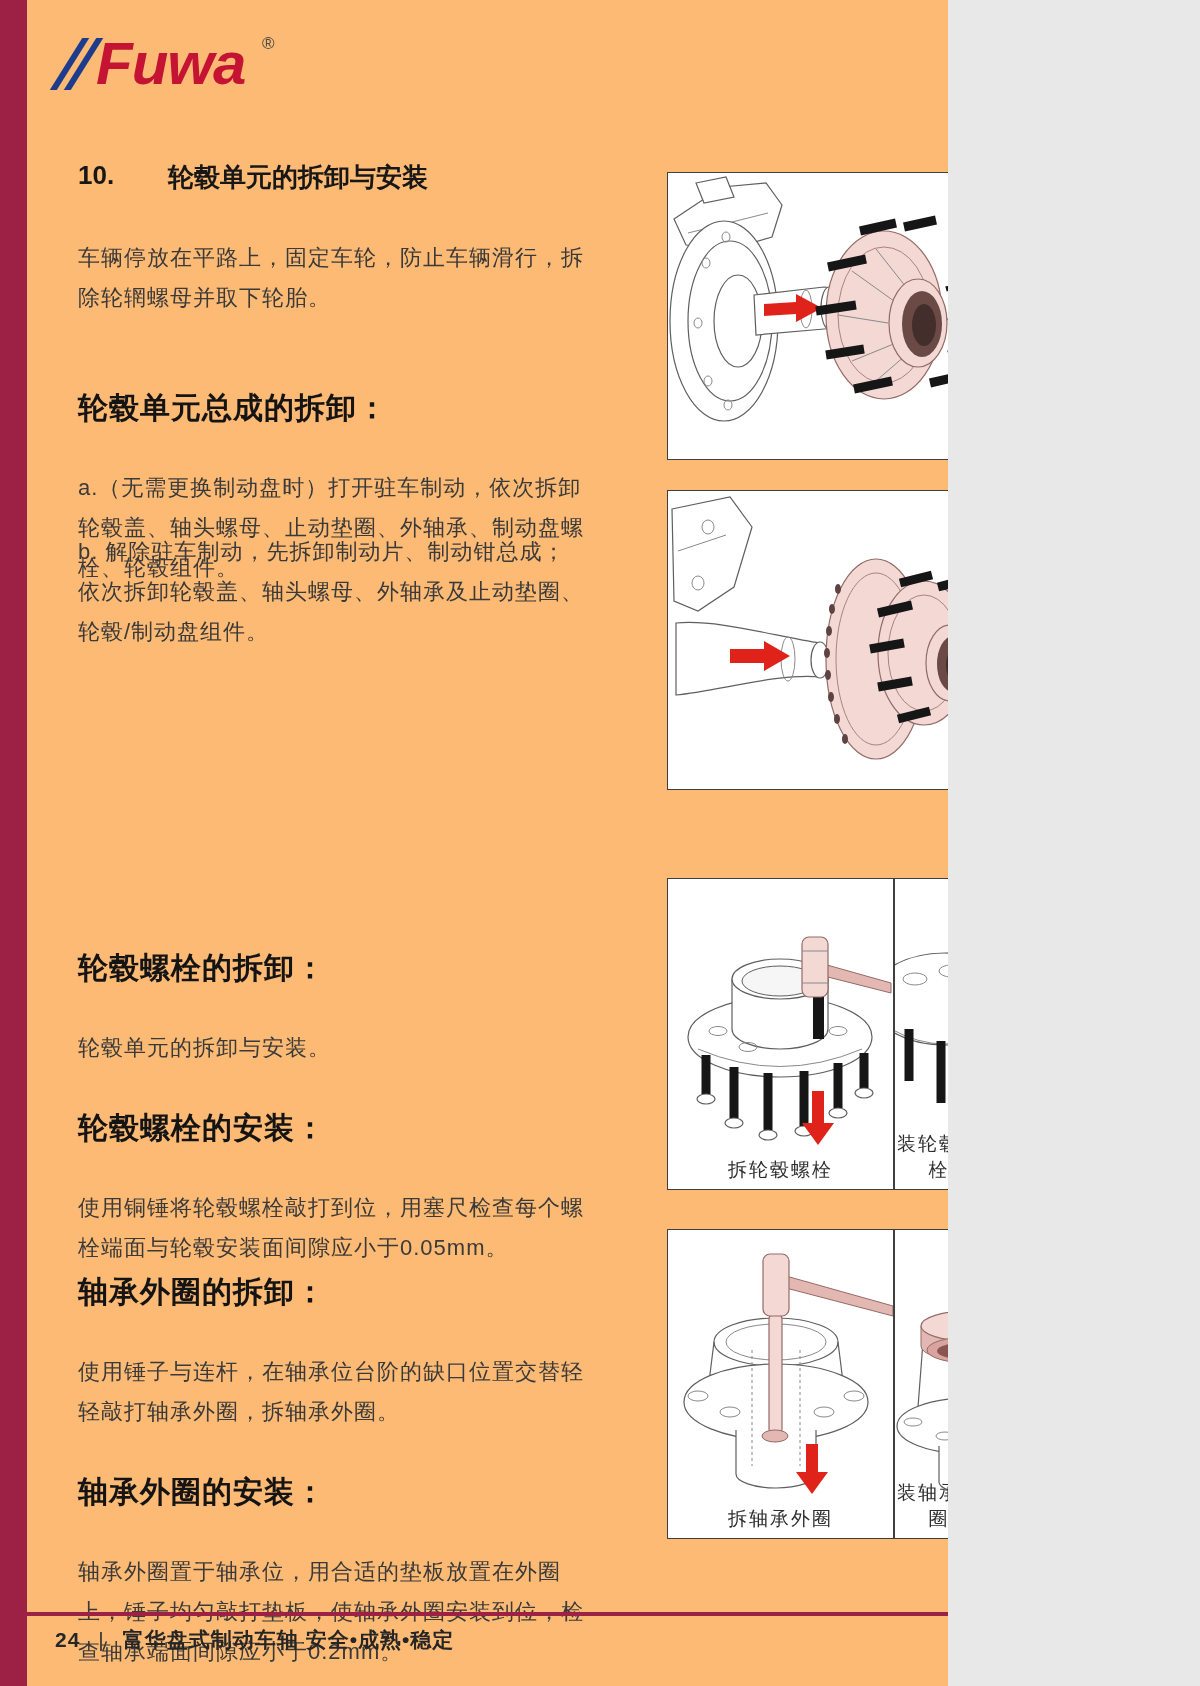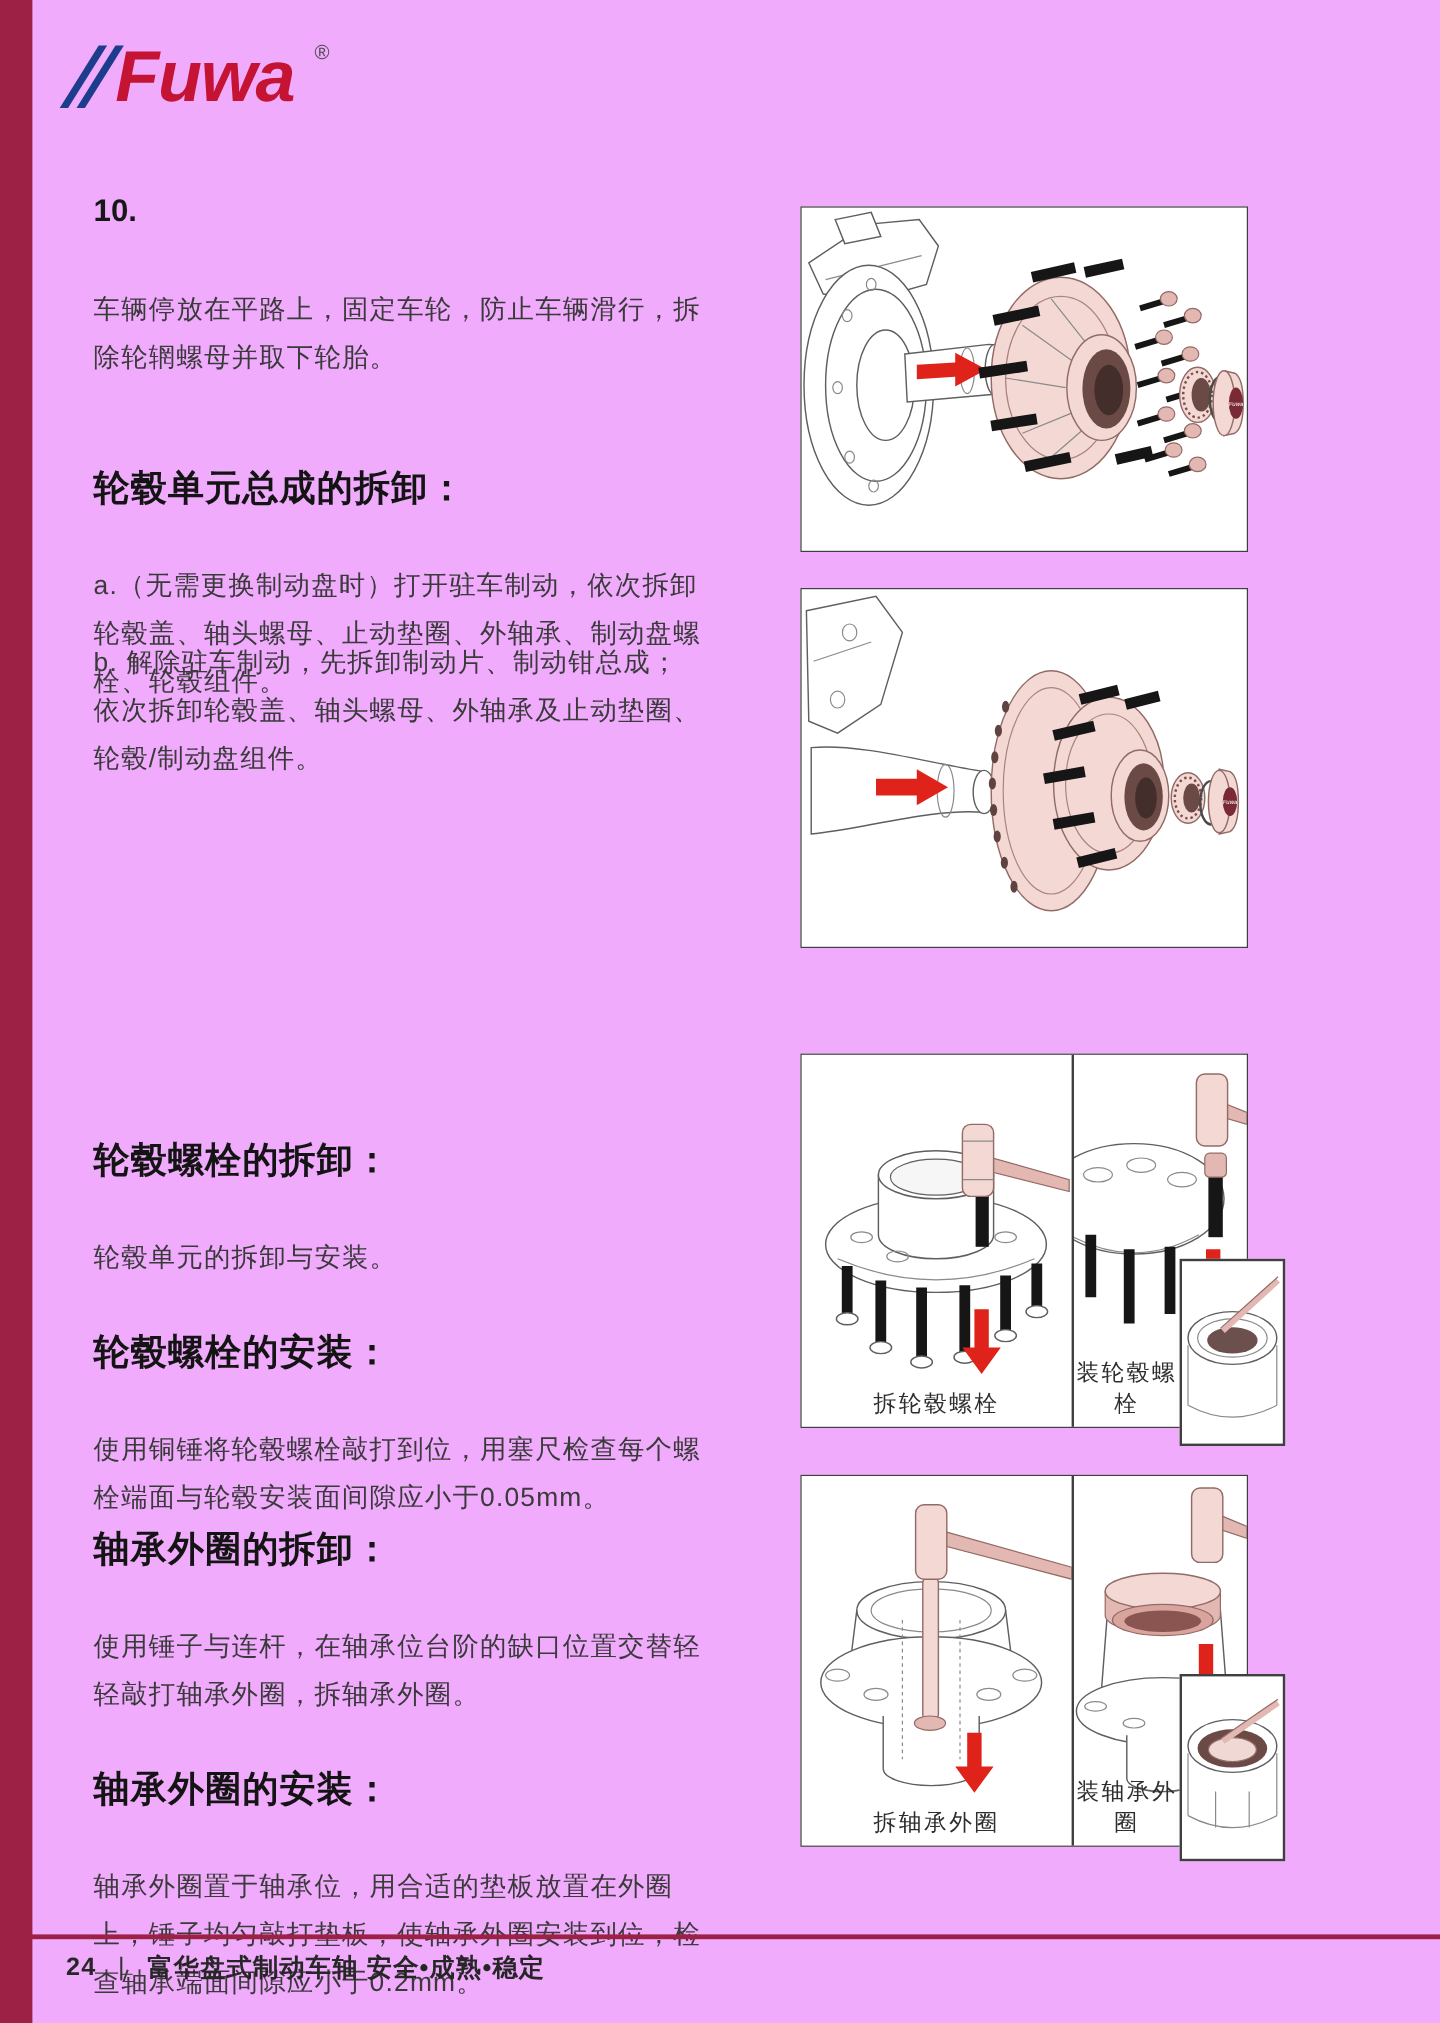--- a/index.html
+++ b/index.html
@@ -1,16 +1,16 @@
 <!DOCTYPE html>
 <html><head>
 <meta charset="utf-8">
 <style>
   html,body{margin:0;padding:0;background:#e8e8e8;}
-  .page{position:relative;width:1200px;height:1686px;background:#f0abfc;overflow:hidden;
+  .page{position:relative;width:948px;height:1686px;background:#fdba74;overflow:hidden;
         font-family:"Liberation Sans",sans-serif;color:#3a3a3a;}
   .sidebar{position:absolute;left:0;top:0;width:27px;height:1686px;background:#9d2144;}
   
   .logo{position:absolute;left:64px;top:26px;height:78px;}
   .logo .slash{position:absolute;background:#1e3c8c;transform:skewX(-32deg);}
   .logo .s1{left:2px;top:12px;width:7px;height:52px;}
   .logo .s2{left:16px;top:12px;width:7px;height:52px;}
   .logo .word{position:absolute;left:32px;top:0px;font-size:60px;font-weight:800;font-style:italic;
               color:#c51333;letter-spacing:-1px;line-height:76px;}
   .logo .reg{position:absolute;left:198px;top:8px;font-size:17px;font-weight:400;font-style:normal;color:#4a4a4a;}
@@ -61,20 +61,21 @@
 
   <div class="logo">
     <div class="slash s1"></div>
     <div class="slash s2"></div>
     <div class="word">Fuwa</div>
     <div class="reg">®</div>
   </div>
 
   <div class="title">
     <span class="num">10.</span>
+    <span>轮毂单元的拆卸与安装</span>
   </div>
 
   <div class="body-text p-intro">车辆停放在平路上，固定车轮，防止车辆滑行，拆
 除轮辋螺母并取下轮胎。</div>
 
   <div class="body-text blk-a">
     <div class="hd">轮毂单元总成的拆卸：</div>
     <div>a.（无需更换制动盘时）打开驻车制动，依次拆卸
 轮毂盖、轴头螺母、止动垫圈、外轴承、制动盘螺
 栓、轮毂组件。</div>

